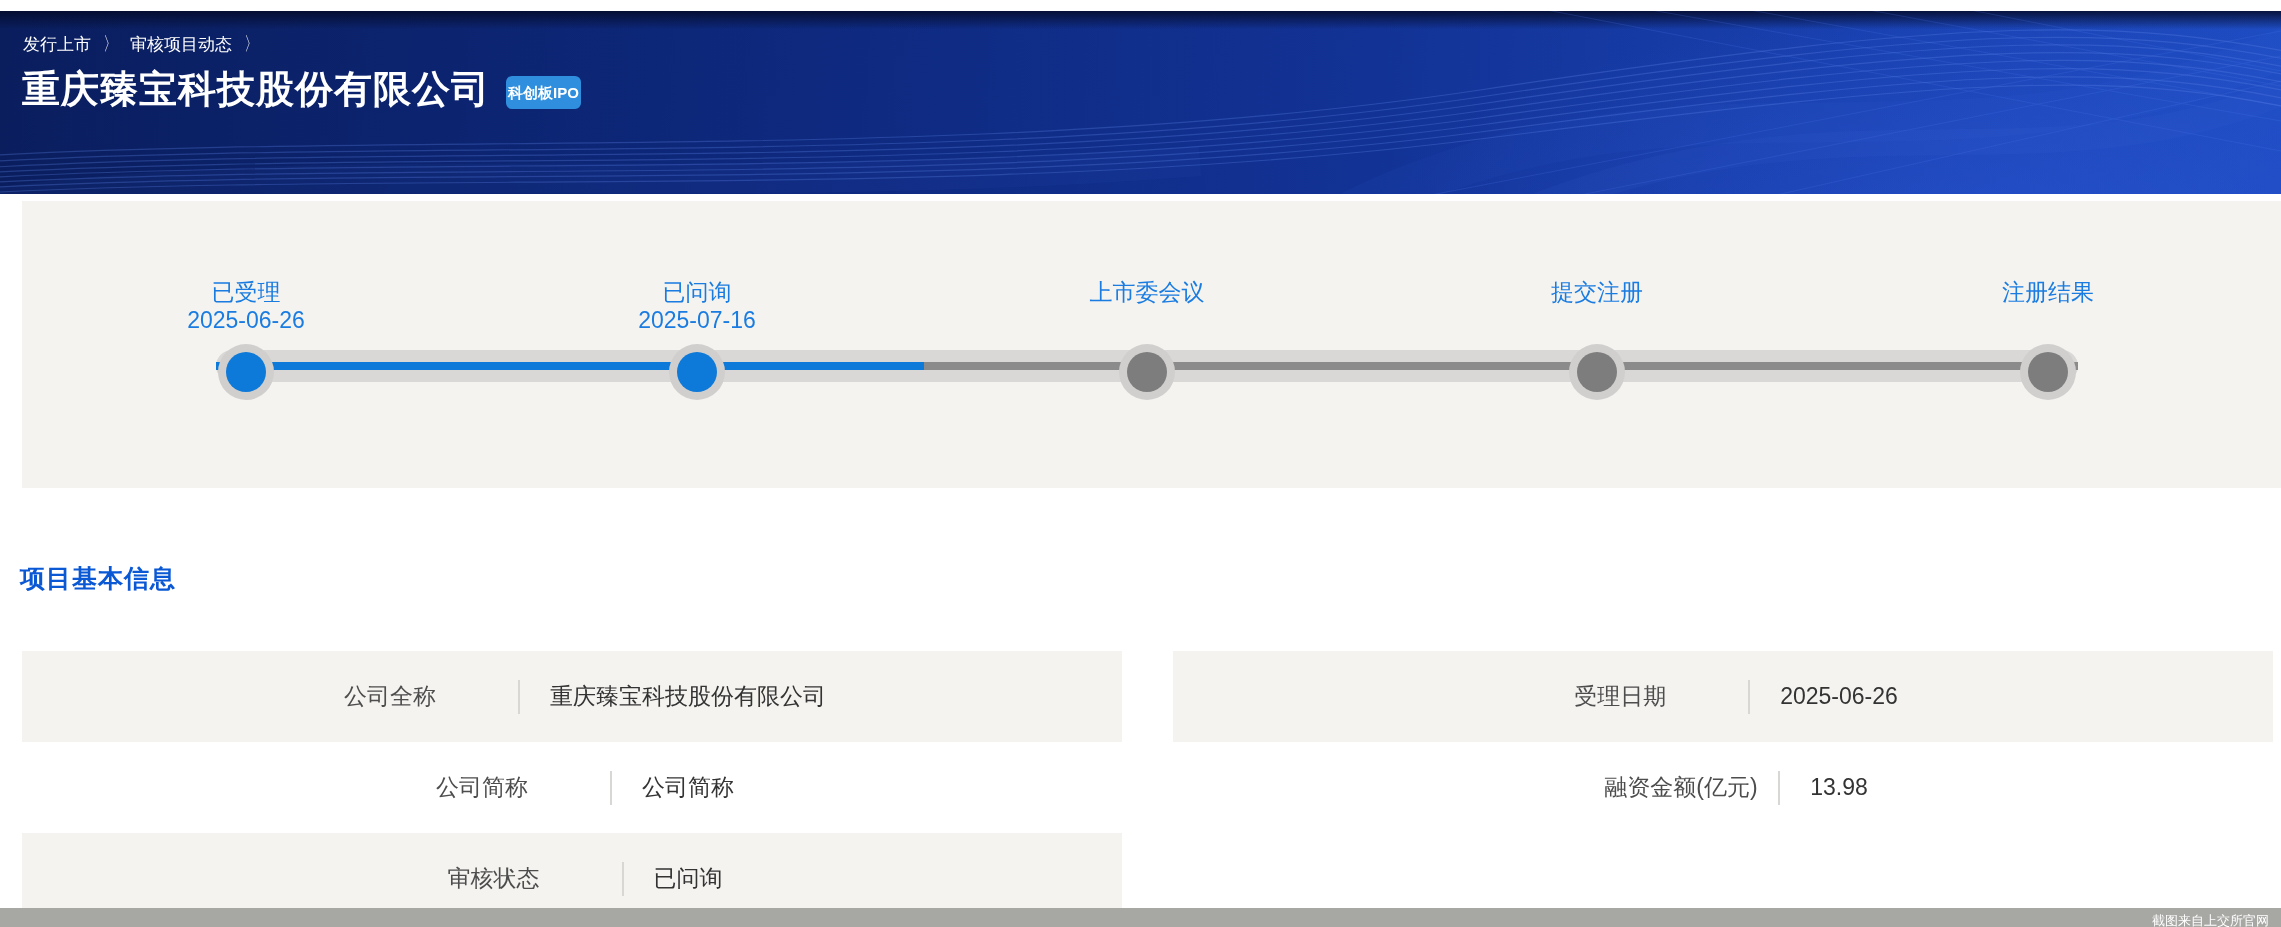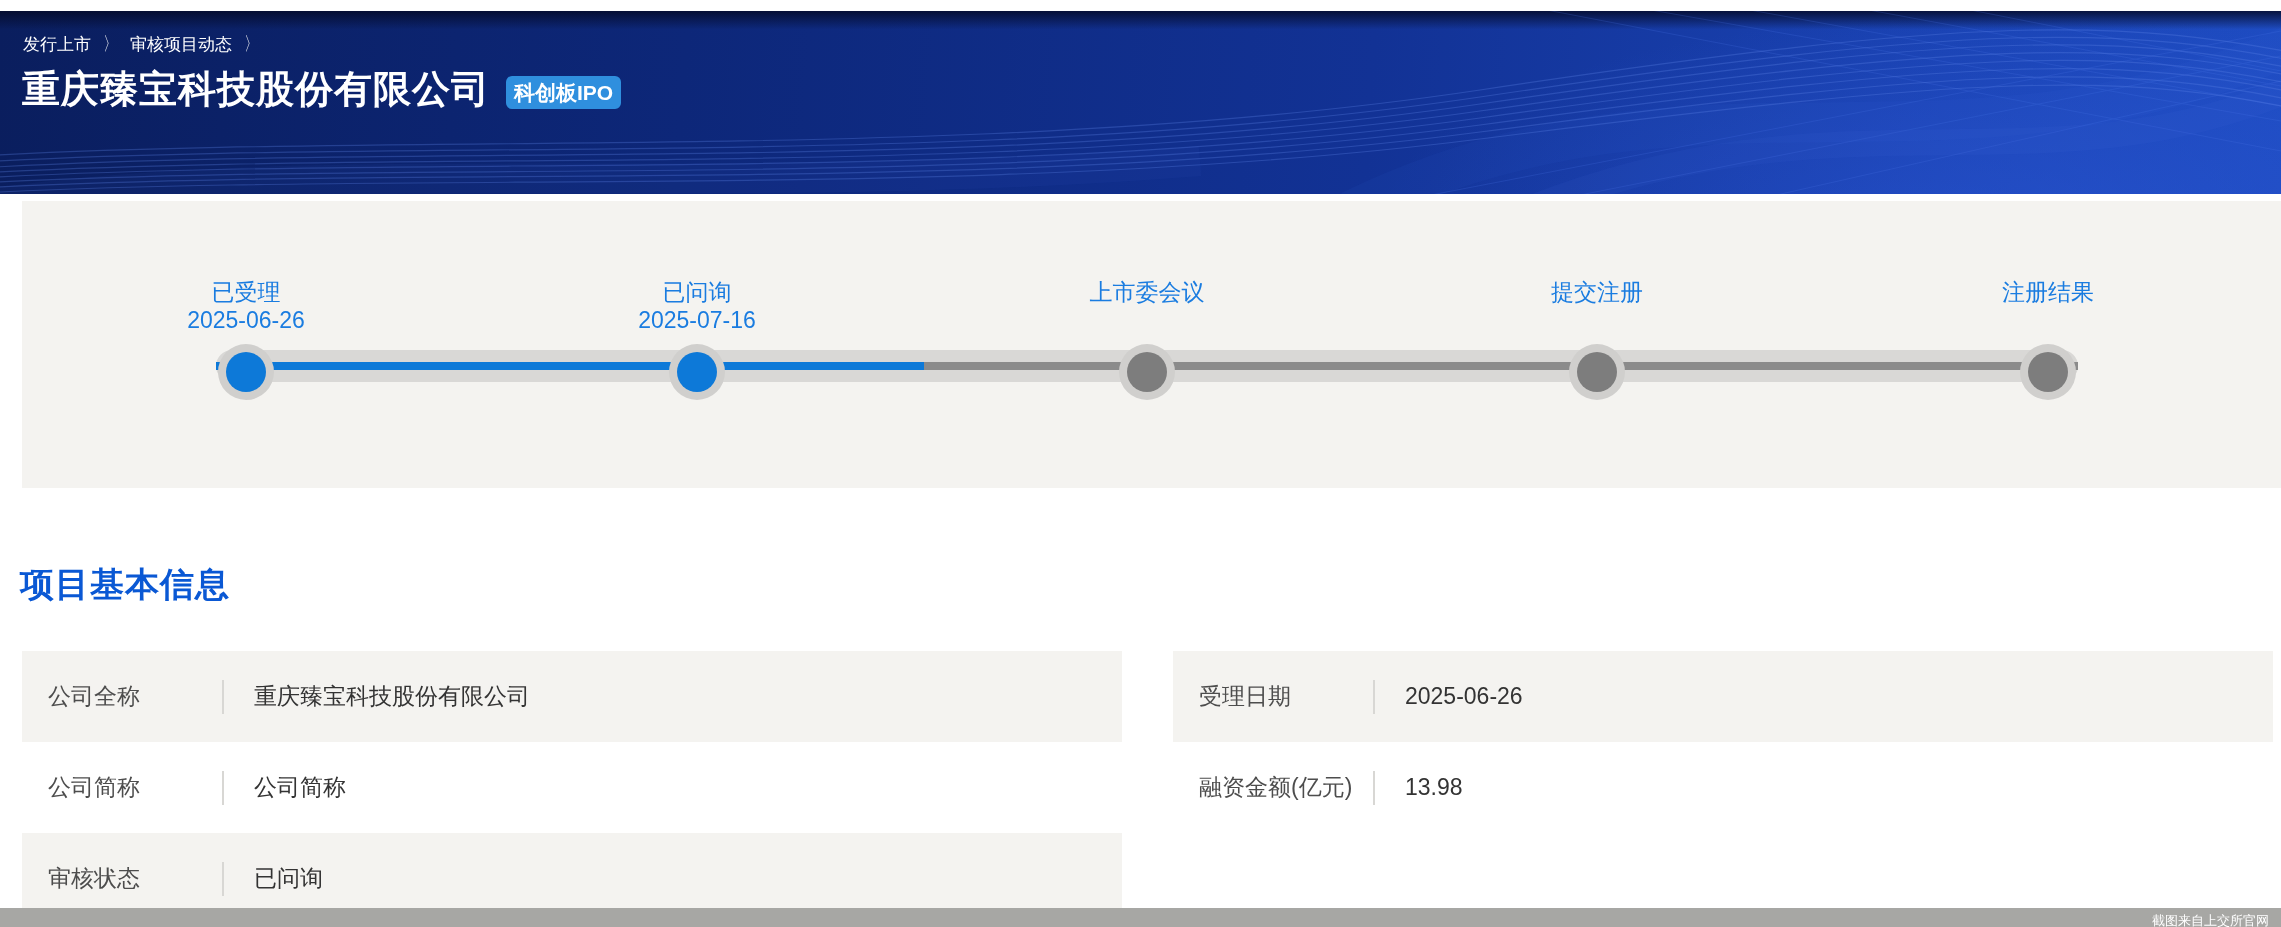--- a/index.html
+++ b/index.html
@@ -22,22 +22,22 @@
   .waves{position:absolute;inset:0;width:100%;height:100%;}
   .crumbs{
     position:absolute;top:22px;left:23px;z-index:2;
     color:#fff;font-size:17px;display:flex;align-items:center;gap:12px;white-space:nowrap;
   }
   .crumbs .sep{opacity:.85;font-size:15px;transform:scaleY(1.25);}
   .crumbs .crumb{cursor:pointer;}
   .title-row{position:absolute;top:55px;left:22px;z-index:2;display:flex;align-items:center;gap:16px;}
   .title-row h1{margin:0;color:#fff;font-size:38px;line-height:46px;font-weight:bold;letter-spacing:1px;white-space:nowrap;}
   .badge{
-    margin-top:6px;height:33px;line-height:33px;padding:0 8px;border-radius:6px;
-    background:var(--badge-blue,#2f8fde);color:#fff;font-size:21px;font-weight:bold;white-space:nowrap;
+    margin-top:6px;height:33px;line-height:33px;padding:0 2px;border-radius:6px;
+    background:var(--badge-blue,#2f8fde);color:#fff;font-size:15px;font-weight:bold;white-space:nowrap;
   }
   
   .tl-panel{
     position:absolute;left:22px;top:190px;width:2250px;height:287px;
     background:var(--panel-gray,#f4f3f0);
     padding-left:24px;
   }
   .band{
     position:absolute;left:194px;top:149px;width:1862px;height:32px;border-radius:16px;
     background:var(--band-gray,#d9d8d6);
@@ -52,26 +52,26 @@
   .s-label{top:76px;}
   .s-date{top:106px;}
   .dot{
     position:absolute;left:-20px;top:151px;width:40px;height:40px;border-radius:50%;
     box-shadow:0 0 0 8px var(--halo-gray,#d0cfcd);z-index:2;background:var(--dot-gray,#7d7d7d);
   }
   .stage.done .dot{background:var(--accent-blue,#0d79d8);}
   
   .sec-title{
     position:absolute;left:20px;top:551px;margin:0;
-    color:var(--heading-blue,#0a58d4);font-size:34px;font-weight:bold;letter-spacing:1px;
+    color:var(--heading-blue,#0a58d4);font-size:25px;font-weight:bold;letter-spacing:1px;
   }
   .info{position:absolute;top:640px;width:1100px;}
   .info.left{left:22px;}
   .info.right{left:1173px;}
-  .row{height:91px;display:flex;align-items:center;}
+  .row{height:91px;display:flex;align-items:center;justify-content:center;}
   .row.odd{background:var(--panel-gray,#f4f3f0);}
   .row.even{background:#fff;}
   .lab{
     width:174px;margin-left:26px;flex:0 0 auto;
     color:var(--label-text,#4d4d4d);font-size:23px;white-space:nowrap;overflow:visible;
   }
   .vdiv{flex:0 0 auto;width:2px;height:34px;background:#d8d7d4;margin-right:30px;}
   .val{color:var(--value-text,#333333);font-size:23px;white-space:nowrap;}
   
   .wm{

